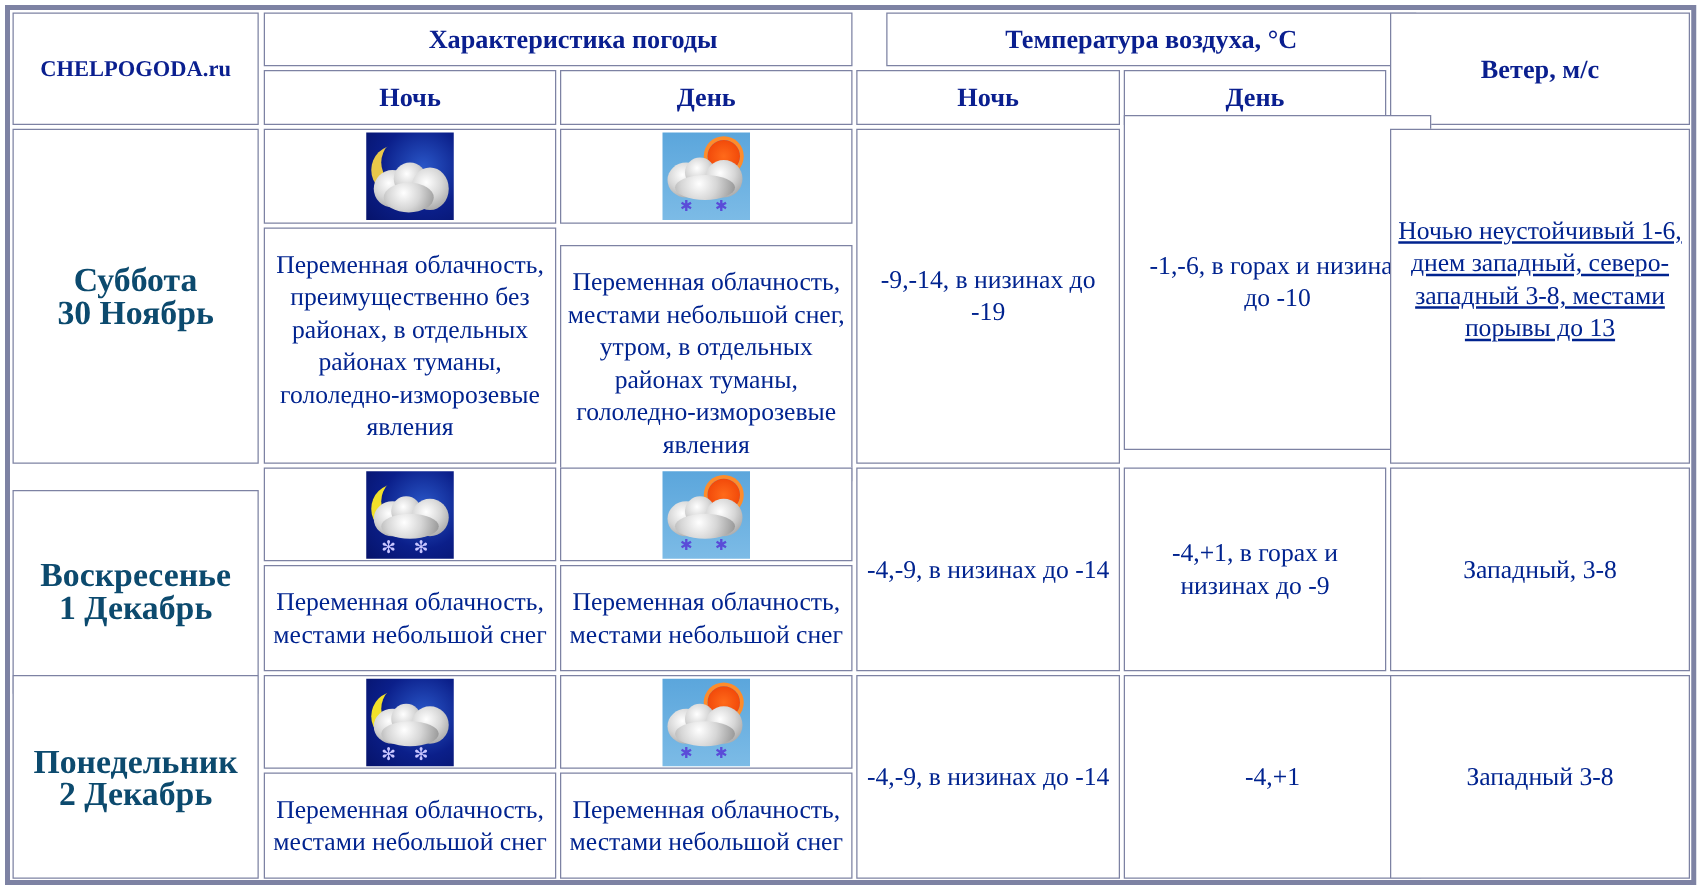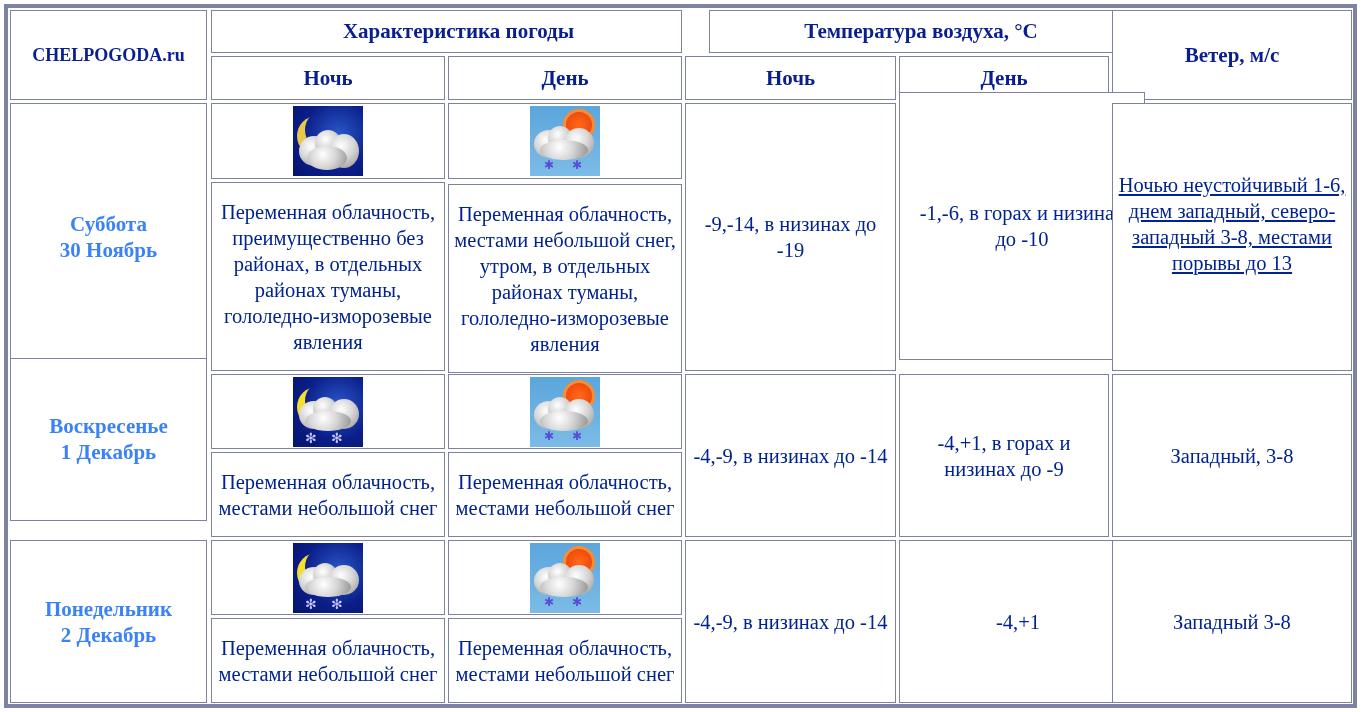--- a/index.html
+++ b/index.html
@@ -6,21 +6,21 @@
   body { width: 1361px; height: 712px; position: relative; overflow: hidden;
          font-family: "Liberation Serif", "DejaVu Serif", serif; color: #00238f; }
   .frame { position: absolute; left: 4px; top: 4px; width: 1345px; height: 696px;
            border: 4px solid #7d82a3; background: #fff; }
   .cell { position: absolute; box-sizing: border-box; border: 1px solid #7d82a3;
           display: flex; align-items: center; justify-content: center; text-align: center;
           background: #fff; }
   .hdr { font-weight: bold; font-size: 21px; color: #0a1f8f; }
   .hdr.brand { font-size: 18px; }
   .txt { font-size: 20.5px; line-height: 26px; padding: 0 2px; }
-  .day { font-weight: bold; font-size: 21px; line-height: 26px; color: #3b82f6; }
+  .day { font-weight: bold; font-size: 27px; line-height: 26px; color: #0c4a6e; }
   .icon { width: 70px; height: 70px; position: relative; overflow: hidden; }
   .icon.night { background: radial-gradient(circle at 65% 40%, #2a57c8 0%, #0b1f8a 55%, #06136a 100%); }
   .icon.daysky { background: linear-gradient(180deg, #5ba6dc 0%, #7cbbe6 100%); }
   .moon { position: absolute; left: 12px; top: 4px; width: 40px; height: 40px; border-radius: 50%;
           box-shadow: -8px 6px 0 0 #e8c84a; }
   .moon.bright { box-shadow: -8px 6px 0 0 #f2e02a; }
   .sun { position: absolute; left: 36px; top: 6px; width: 26px; height: 26px; border-radius: 50%;
          background: radial-gradient(circle, #ff6a1a 0%, #f24a0a 70%);
          box-shadow: 0 0 0 3px #ff8c2a; }
   .cloud { position: absolute; border-radius: 50%;
@@ -61,26 +61,26 @@
     <div class="sun"></div>
     <div class="cloud" style="left:4px;top:24px;width:30px;height:28px;"></div>
     <div class="cloud" style="left:18px;top:20px;width:24px;height:24px;"></div>
     <div class="cloud" style="left:34px;top:22px;width:30px;height:30px;"></div>
     <div class="cloud" style="left:10px;top:34px;width:48px;height:20px;"></div>
     <span class="flake day" style="left:14px;top:52px;">✱</span>
     <span class="flake day" style="left:42px;top:52px;">✱</span>
   </div>
 </div>
 <div class="cell txt" style="left:211px;top:182px;width:234px;height:189px;">Переменная облачность, преимущественно без районах, в отдельных районах туманы, гололедно-изморозевые явления</div>
-<div class="cell txt" style="left:448px;top:184px;width:234px;height:189px;">Переменная облачность, местами небольшой снег, утром, в отдельных районах туманы, гололедно-изморозевые явления</div>
+<div class="cell txt" style="left:448px;top:196px;width:234px;height:189px;">Переменная облачность, местами небольшой снег, утром, в отдельных районах туманы, гололедно-изморозевые явления</div>
 <div class="cell txt" style="left:685px;top:103px;width:211px;height:268px;padding:0 12px;">-9,-14, в низинах до -19</div>
 <div class="cell txt" style="left:899px;top:92px;width:246px;height:268px;padding:0 12px;">-1,-6, в горах и низинах до -10</div>
 <div class="cell txt" style="left:1112px;top:103px;width:240px;height:268px;align-items:flex-start;padding-top:68px;text-decoration:underline;">Ночью неустойчивый 1-6, днем западный, северо-западный 3-8, местами порывы до 13</div>
 
-<div class="cell day" style="left:10px;top:358px;width:197px;height:163px;flex-direction:column;justify-content:flex-start;padding-top:54px;">
+<div class="cell day" style="left:10px;top:392px;width:197px;height:163px;flex-direction:column;justify-content:flex-start;padding-top:54px;">
   <span>Воскресенье</span>
   <span>1 Декабрь</span>
 </div>
 <div class="cell" style="left:211px;top:374px;width:234px;height:75px;">
   <div class="icon night">
     <div class="moon bright"></div>
     <div class="cloud" style="left:6px;top:24px;width:30px;height:28px;"></div>
     <div class="cloud" style="left:20px;top:20px;width:24px;height:24px;"></div>
     <div class="cloud" style="left:36px;top:22px;width:30px;height:30px;"></div>
     <div class="cloud" style="left:12px;top:34px;width:46px;height:20px;"></div>

